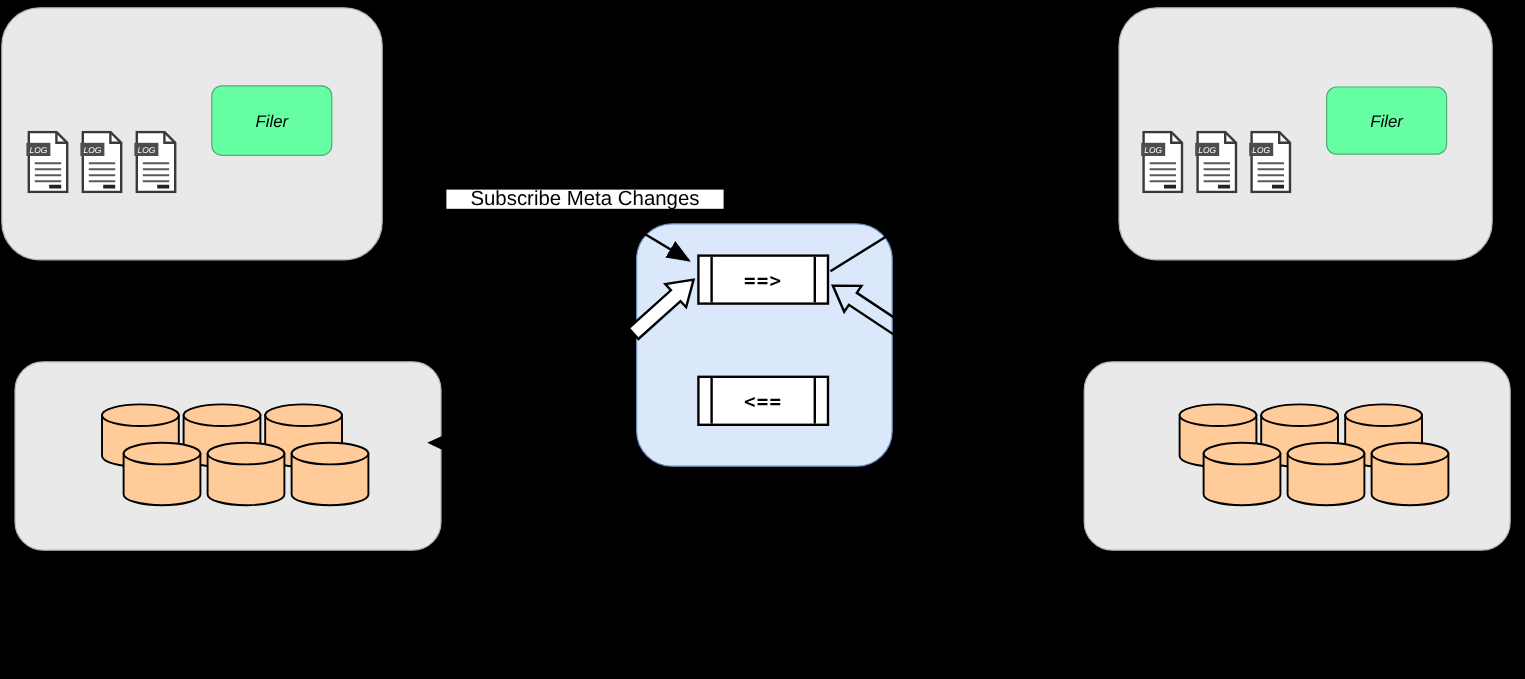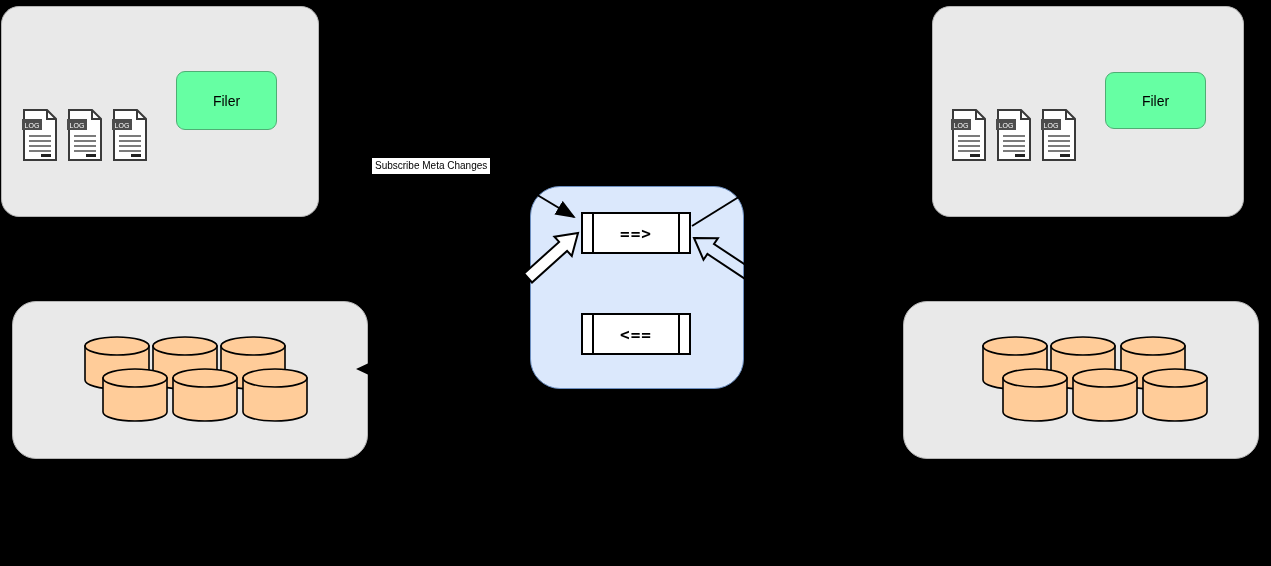--- a/index.html
+++ b/index.html
@@ -3,42 +3,42 @@
 <meta charset="utf-8">
 <style>
   * { box-sizing: border-box; }
   html, body { margin: 0; padding: 0; background: #000; }
   .canvas {
     position: relative; width: 1271px; height: 566px;
     background: #000; overflow: hidden;
     font-family: "Liberation Sans", sans-serif;
   }
   .panel { position: absolute; background: #e9e9e9; border: 1px solid #b5b5b5; }
-  .rounded-lg { border-radius: 18px; }
+  .rounded-lg { border-radius: 32px; font-style: italic; }
   .rounded-md { border-radius: 24px; }
   .replicator { position: absolute; background: #dbe8fc; border: 1px solid #6c8ebf; border-radius: 30px; }
   .filer {
     position: absolute; background: #66ffa3; border: 1px solid #4fae74; border-radius: 9px;
     display: flex; align-items: center; justify-content: center;
     font-size: 14px; color: #000;
   }
   .log-row { position: absolute; display: flex; gap: 7px; }
   .tape {
     position: absolute; width: 110px; height: 42px; background: #fff; border: 2px solid #000;
     display: flex; align-items: center; justify-content: center;
   }
   .tape::before, .tape::after { content: ""; position: absolute; top: 0; bottom: 0; border-left: 2px solid #000; }
   .tape::before { left: 9px; }
   .tape::after { right: 9px; }
   .tape-label { font-family: "DejaVu Sans Mono", monospace; font-weight: bold; font-size: 16px; letter-spacing: 1px; color: #000; }
   .cyl { position: absolute; }
   .subscribe {
     position: absolute; left: 372px; top: 158px;
-    background: #fff; color: #000; font-size: 10px; line-height: 16px;
-    padding: 0 3px; white-space: nowrap;
+    background: #fff; color: #000; font-size: 17px; line-height: 16px;
+    padding: 0 20px; white-space: nowrap;
   }
   .overlay { position: absolute; left: 0; top: 0; pointer-events: none; }
 </style>
 </head>
 <body>
 
 <div class="canvas">
 
   <div class="panel rounded-lg" style="left:1px; top:6px; width:318px; height:211px;">
     <div class="log-row" style="left:19px; top:102px;">

